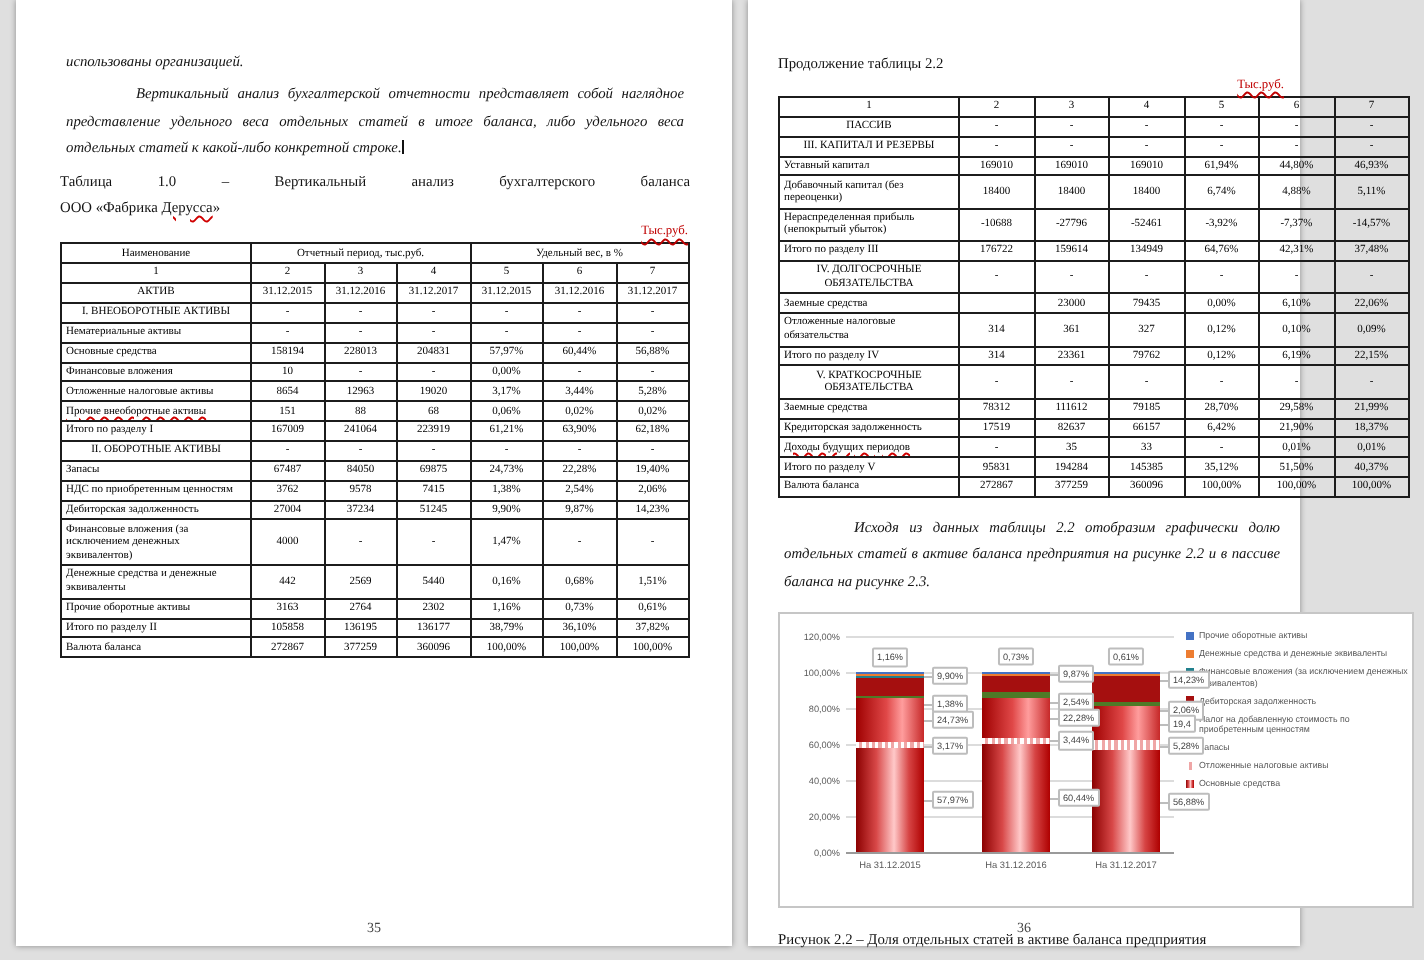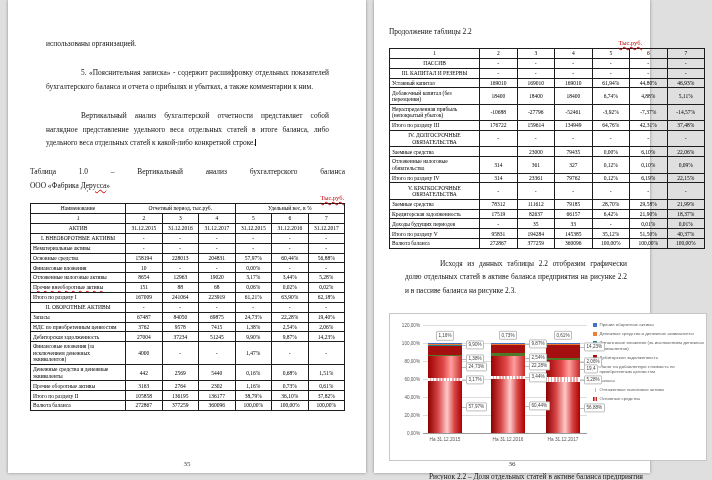--- a/index.html
+++ b/index.html
@@ -2,21 +2,21 @@
 <html><head>
 <meta charset="utf-8">
 <style>
   html,body{margin:0;padding:0;}
   body{width:712px;height:480px;overflow:hidden;position:relative;background:#dfdfdf;font-family:"Liberation Serif",serif;}
   .page{position:absolute;top:0;height:473px;background:#fff;box-shadow:0 0 3px rgba(0,0,0,.38);}
   #page-left{left:8px;width:358px;padding:0;}
   #page-right{left:374px;width:276px;}
   .inner-l{padding:21px 21px 0 22px;}
   .inner-r{padding:0 7px 0 15px;}
-  .para{font-size:7.4px;line-height:13.4px;text-align:justify;text-indent:35px;margin:16px;color:#141414;}
+  .para{font-size:7.4px;line-height:13.4px;text-align:justify;text-indent:35px;margin:3px;color:#141414;font-style:italic;}
   .para.noindent{text-indent:0;}
   .jline{font-size:7.4px;line-height:13.4px;text-align:justify;text-align-last:justify;color:#141414;}
   .jline.ind{text-indent:35px;}
   .pline{font-size:7.4px;line-height:13.4px;color:#141414;}
   .sqword{text-decoration:underline wavy #d00000;text-decoration-thickness:.5px;}
   .caret{display:inline-block;width:1px;height:7px;background:#111;vertical-align:-1px;}
   .tys{font-size:6.4px;line-height:8px;color:#c00000;text-align:right;margin:2px 1px 1px 0;text-decoration:underline wavy #c00000;text-decoration-thickness:.5px;}
   table.bal{border-collapse:collapse;table-layout:fixed;font-family:"Liberation Serif",serif;color:#000;}
   #tbl-assets{width:315px;font-size:5.5px;line-height:1.18;}
   #tbl-liab{width:316px;font-size:5.5px;line-height:1.18;}
@@ -39,29 +39,28 @@
   .f-debit{background:#A50F0F;}
   .f-nds{background:#4E7A27;}
   .f-zapasy{background:linear-gradient(90deg,#9e0000 0%,#e04848 45%,#ff9d9d 68%,#c62828 100%);}
   .f-otlozh{background:repeating-linear-gradient(90deg,#ffffff 0 1.6px,#efa6a6 1.6px 3.2px);}
   .f-osnovnye{background:linear-gradient(90deg,#8b0000 0%,#d84848 30%,#ffc9c9 56%,#d64444 78%,#ae0000 100%);}
   .dlabel{position:absolute;background:#fff;border:.5px solid #bdbdbd;border-radius:1px;font-size:4.6px;line-height:5.2px;padding:1px 1.5px;white-space:nowrap;color:#3f3f3f;z-index:3;}
   .leader{position:absolute;height:.6px;background:#bdbdbd;z-index:2;}
   .legend{position:absolute;left:203px;top:8px;width:111px;display:flex;flex-direction:column;gap:3.6px;}
   .litem{display:flex;gap:2.5px;align-items:flex-start;font-size:4.4px;line-height:5.4px;color:#595959;}
   .lsw{width:4px;height:4px;flex:0 0 4px;margin-top:.5px;}
-  .figcap{font-size:7.4px;line-height:12px;text-align:right;margin-top:10px;color:#141414;}
+  .figcap{font-size:7.4px;line-height:12px;text-align:left;margin-top:10px;color:#141414;}
 </style>
 </head>
 <body>
 
 <div class="page" id="page-left">
   <div class="inner-l">
     <p class="para noindent">использованы организацией.</p>
-    <p class="para">5. «Пояснительная записка» - содержит расшифровку отдельных показателей бухгалтерского баланса и отчета о прибылях и убытках, а также комментарии к ним.</p>
     <p class="para"><span>Вертикальный анализ бухгалтерской отчетности представляет собой наглядное представление удельного веса отдельных статей в итоге баланса, либо удельного веса отдельных статей к какой-либо конкретной строке.</span><span class="caret"></span></p>
     <div class="jline">Таблица 1.0 – Вертикальный анализ бухгалтерского баланса</div>
     <div class="pline"><span>ООО «Фабрика </span><span class="sqword">Дерусса</span><span>»</span></div>
     <div class="tys">Тыс.руб.</div>
     <table class="bal" id="tbl-assets">
         <tbody id="tbody-assets">
           <tr>
             <td class="name c" colspan="1" style="width: 92px;">Наименование</td>
             <td colspan="3">Отчетный период, тыс.руб.</td>
             <td colspan="3">Удельный вес, в %</td>

